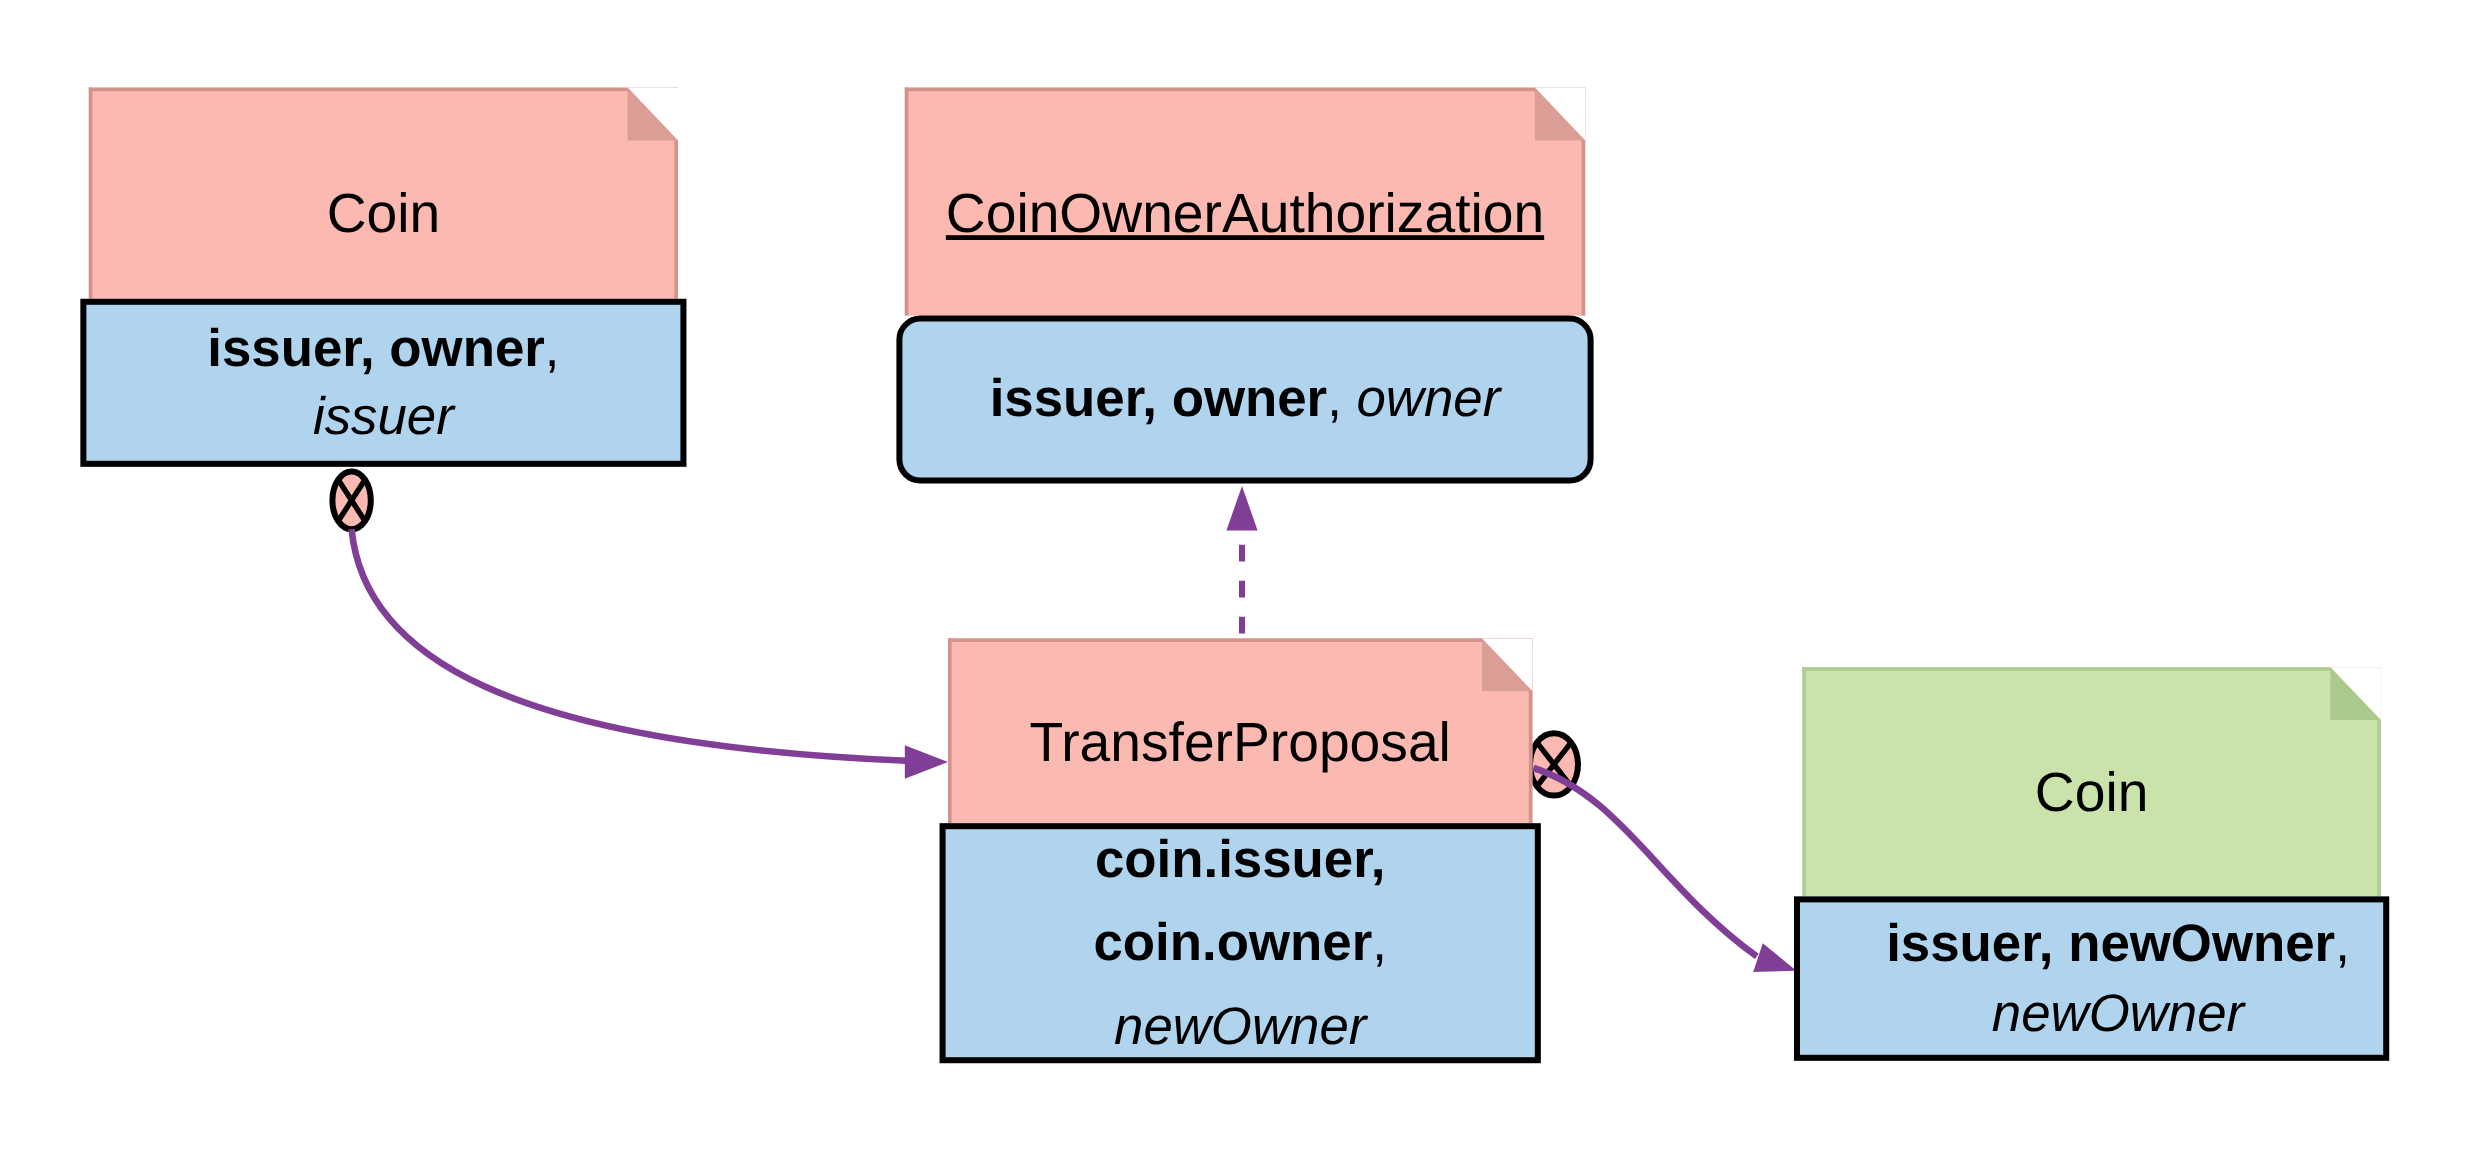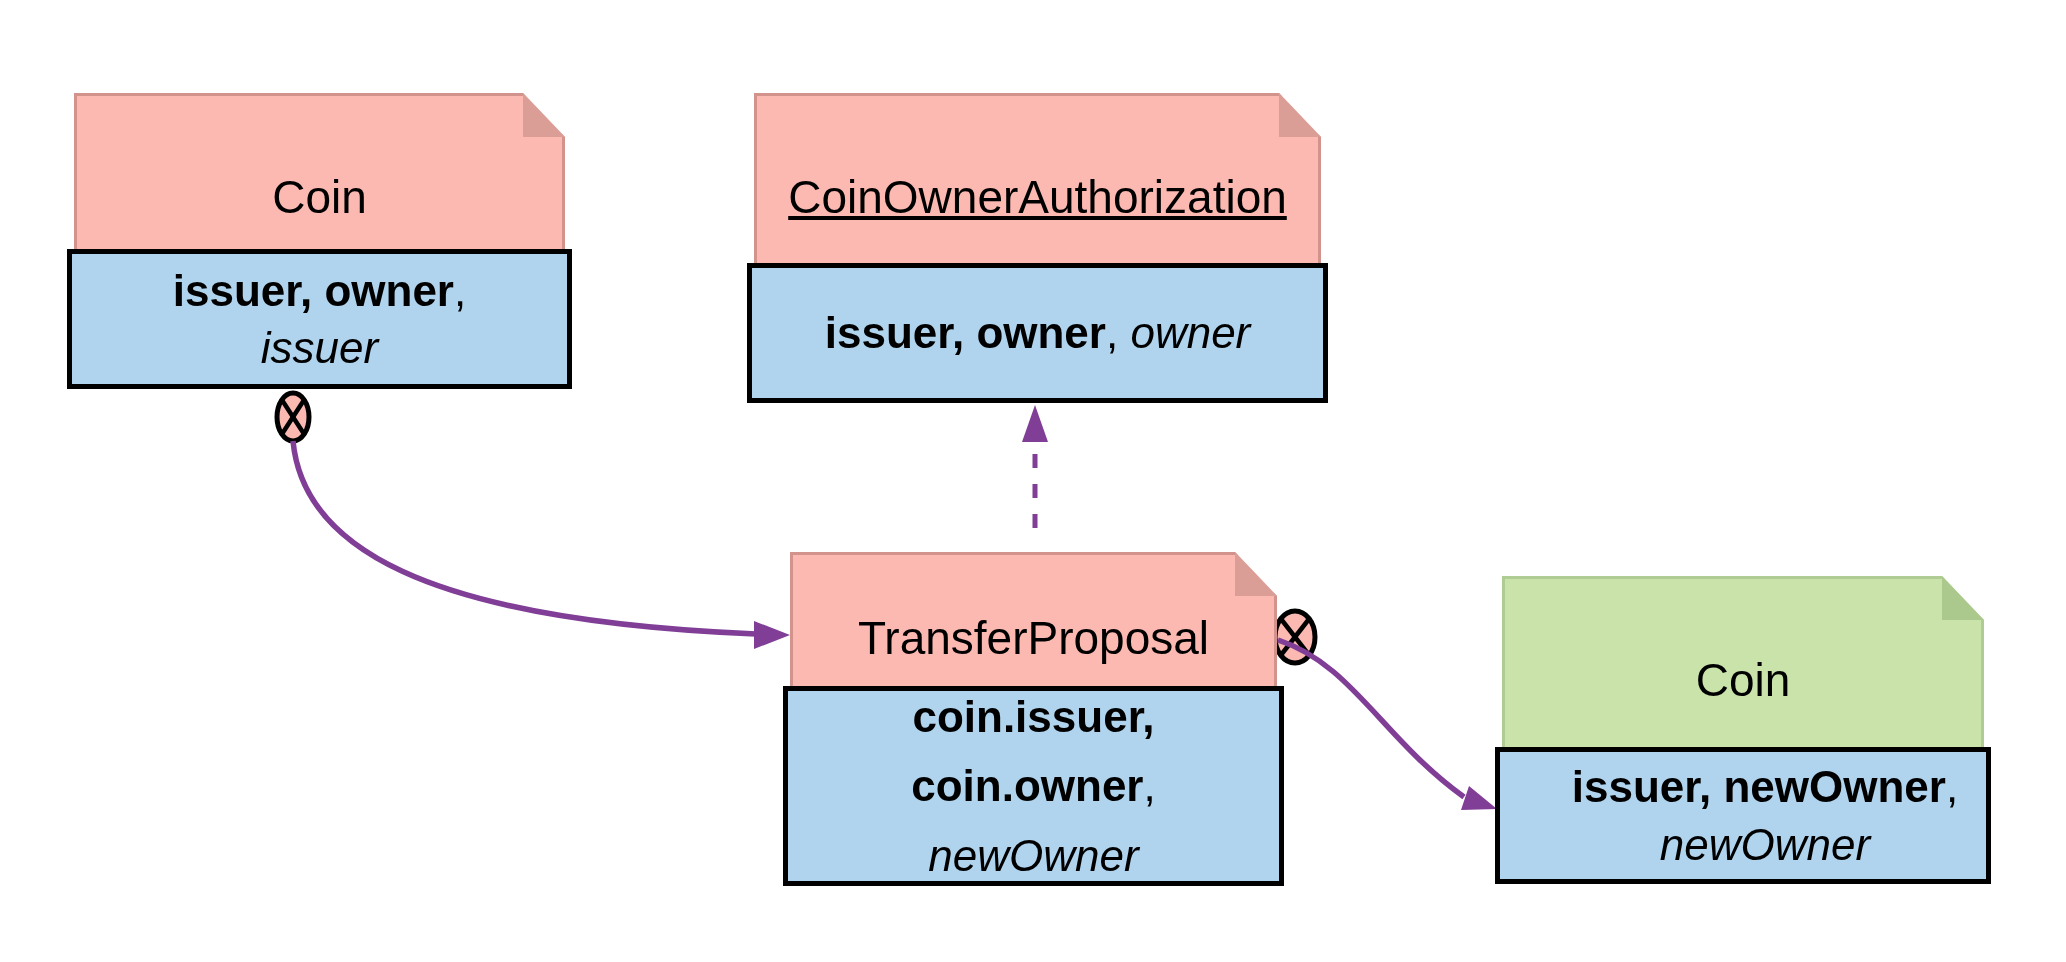--- a/index.html
+++ b/index.html
@@ -14,21 +14,21 @@
     position:absolute;left:0;top:0;width:2066px;height:962px;
     pointer-events:none;
   }
   
   .header{
     position:absolute;
     box-sizing:border-box;
     background:var(--pink_fill);
     border:3px solid var(--pink_border);
     border-bottom:none;
-    display:flex;align-items:center;justify-content:center;margin-top:20px;
+    display:flex;align-items:center;justify-content:center;
   }
   .node--green .header{
     background:var(--green_fill);
     border-color:var(--green_border);
   }
   .title{
     font-size:46px;
     color:#000;
     white-space:nowrap;
     padding-top:14px;
@@ -131,21 +131,21 @@
       <div class="line"><span class="bold">issuer, owner</span><span>,</span></div>
       <div class="line"><span class="ital">issuer</span></div>
     </div>
   </div>
 
   <div class="node node--pink">
     <div class="header" style="left:754px;top:73px;width:567px;height:190px;text-decoration:underline;">
       <div class="fold"></div>
       <div class="title">CoinOwnerAuthorization</div>
     </div>
-    <div class="attrs" style="left:747px;top:263px;width:581px;height:140px;">
+    <div class="attrs" style="left:747px;top:263px;width:581px;height:140px;border-radius:20px;">
       <div class="line"><span class="bold">issuer, owner</span><span>, </span><span class="ital">owner</span></div>
     </div>
   </div>
 
   <div class="node node--pink">
     <div class="header" style="left:790px;top:532px;width:487px;height:154px;text-align:right;">
       <div class="fold"></div>
       <div class="title">TransferProposal</div>
     </div>
     <div class="attrs" style="left:783px;top:686px;width:501px;height:200px;gap:12px;">

